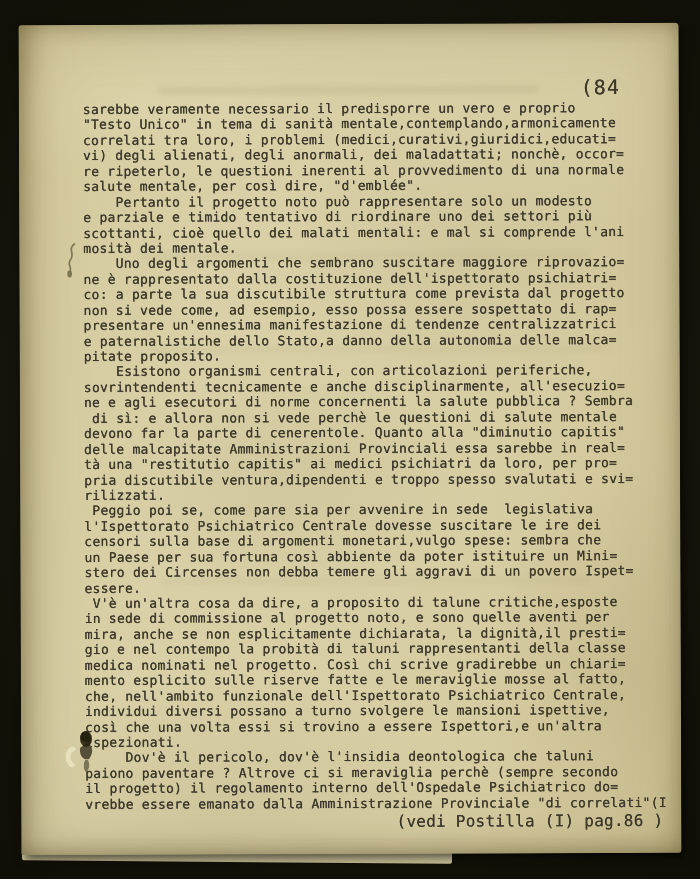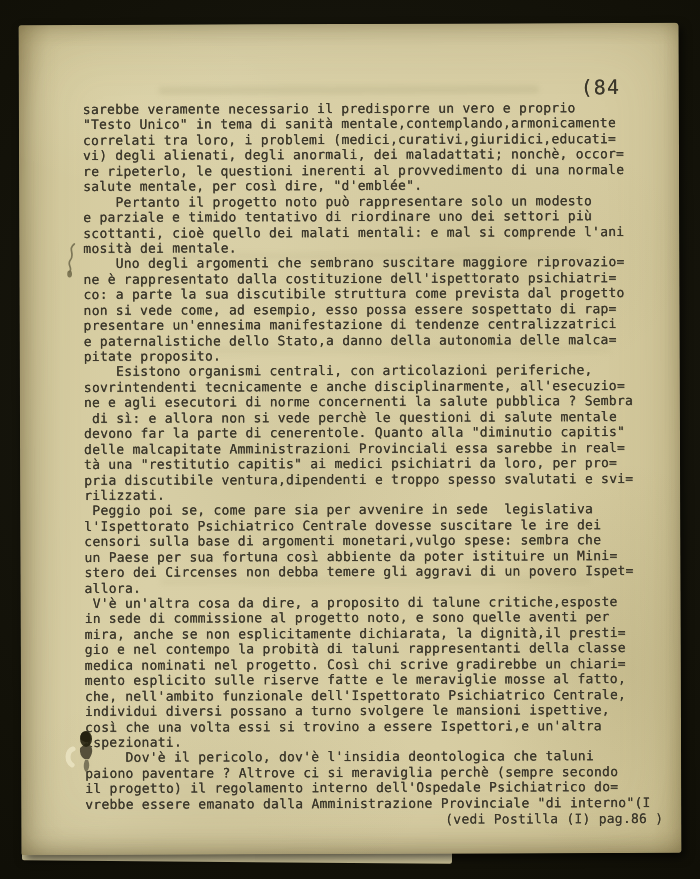--- a/index.html
+++ b/index.html
@@ -76,21 +76,21 @@
   .tline { white-space: pre; height: 15.45px; }
   .u {
     text-underline-offset: 2.5px;
     text-decoration-thickness: 1px;
   }
   .u.dashed { text-decoration-style: dashed; }
   .footnote {
     position: absolute;
     top: 788px; right: 18px;
     color: #3b372b;
-    font-size: 13px;
+    font-size: 16px;
     letter-spacing: 0.25px;
     white-space: pre;
     text-shadow: 0 0 0.5px rgba(59, 55, 43, 0.85);
   }
   
   .ghost {
     position: absolute;
     background: rgba(146, 144, 100, 0.30);
     filter: blur(2.5px);
     border-radius: 3px;
@@ -144,35 +144,35 @@
         <div class="tline"><span>devono far la parte di cenerentole. Quanto alla "diminutio capitis"</span></div>
         <div class="tline"><span>delle malcapitate Amministrazioni Provinciali essa sarebbe in real=</span></div>
         <div class="tline"><span>tà una "restitutio capitis" ai medici psichiatri da loro, per pro=</span></div>
         <div class="tline"><span>pria discutibile ventura,dipendenti e troppo spesso svalutati e svi=</span></div>
         <div class="tline"><span>rilizzati.</span></div>
         <div class="tline"><span> Peggio poi se, come pare sia per avvenire in sede  legislativa</span></div>
         <div class="tline"><span>l'Ispettorato Psichiatrico Centrale dovesse suscitare le ire dei</span></div>
         <div class="tline"><span>censori sulla base di argomenti monetari,vulgo spese: sembra che</span></div>
         <div class="tline"><span>un Paese per sua fortuna così abbiente da poter istituire un Mini=</span></div>
         <div class="tline"><span>stero dei Circenses non debba temere gli aggravi di un povero Ispet=</span></div>
-        <div class="tline"><span>allora.</span></div>
+        <div class="tline"><span>essere.</span></div>
         <div class="tline"><span> V'è un'altra cosa da dire, a proposito di talune critiche,esposte</span></div>
         <div class="tline"><span>in sede di commissione al progetto noto, e sono quelle aventi per</span></div>
         <div class="tline"><span>mira, anche se non esplicitamente dichiarata, la dignità,il presti=</span></div>
         <div class="tline"><span>gio e nel contempo la probità di taluni rappresentanti della classe</span></div>
         <div class="tline"><span>medica nominati nel progetto. Così chi scrive gradirebbe un chiari=</span></div>
         <div class="tline"><span>mento esplicito sulle riserve fatte e le meraviglie mosse al fatto,</span></div>
         <div class="tline"><span>che, nell'ambito funzionale dell'Ispettorato Psichiatrico Centrale,</span></div>
         <div class="tline"><span>individui diversi possano a turno svolgere le mansioni ispettive,</span></div>
         <div class="tline"><span>così che una volta essi si trovino a essere Ispettori,e un'altra</span></div>
         <div class="tline"><span>ispezionati.</span></div>
         <div class="tline"><span>     Dov'è il pericolo, dov'è l'insidia deontologica che taluni</span></div>
         <div class="tline"><span>paiono paventare ? Altrove ci si meraviglia perchè (sempre secondo</span></div>
         <div class="tline"><span>il progetto) il regolamento interno dell'Ospedale Psichiatrico do=</span></div>
-        <div class="tline"><span>vrebbe essere emanato dalla Amministrazione Provinciale "</span><span class="u dashed">di interno</span><span>"(I</span></div>
+        <div class="tline"><span>vrebbe essere emanato dalla Amministrazione Provinciale "</span><span class="u dashed">di correlati</span><span>"(I</span></div>
       </div>
 
     <div class="footnote">(vedi Postilla (I) pag.86 )</div>
 
     <svg class="mark-squiggle" width="20" height="40" viewBox="0 0 20 40">
       <path d="M13,3 C6,8 14,13 9,19 C5,24 12,27 8,31" stroke="#7d7758" stroke-width="1.7" fill="none" stroke-linecap="round"></path>
       <ellipse cx="8.2" cy="33" rx="2.4" ry="3.4" fill="#6e6849" opacity="0.85"></ellipse>
     </svg>
 
     <svg class="mark-hole" width="44" height="60" viewBox="0 0 44 60">

